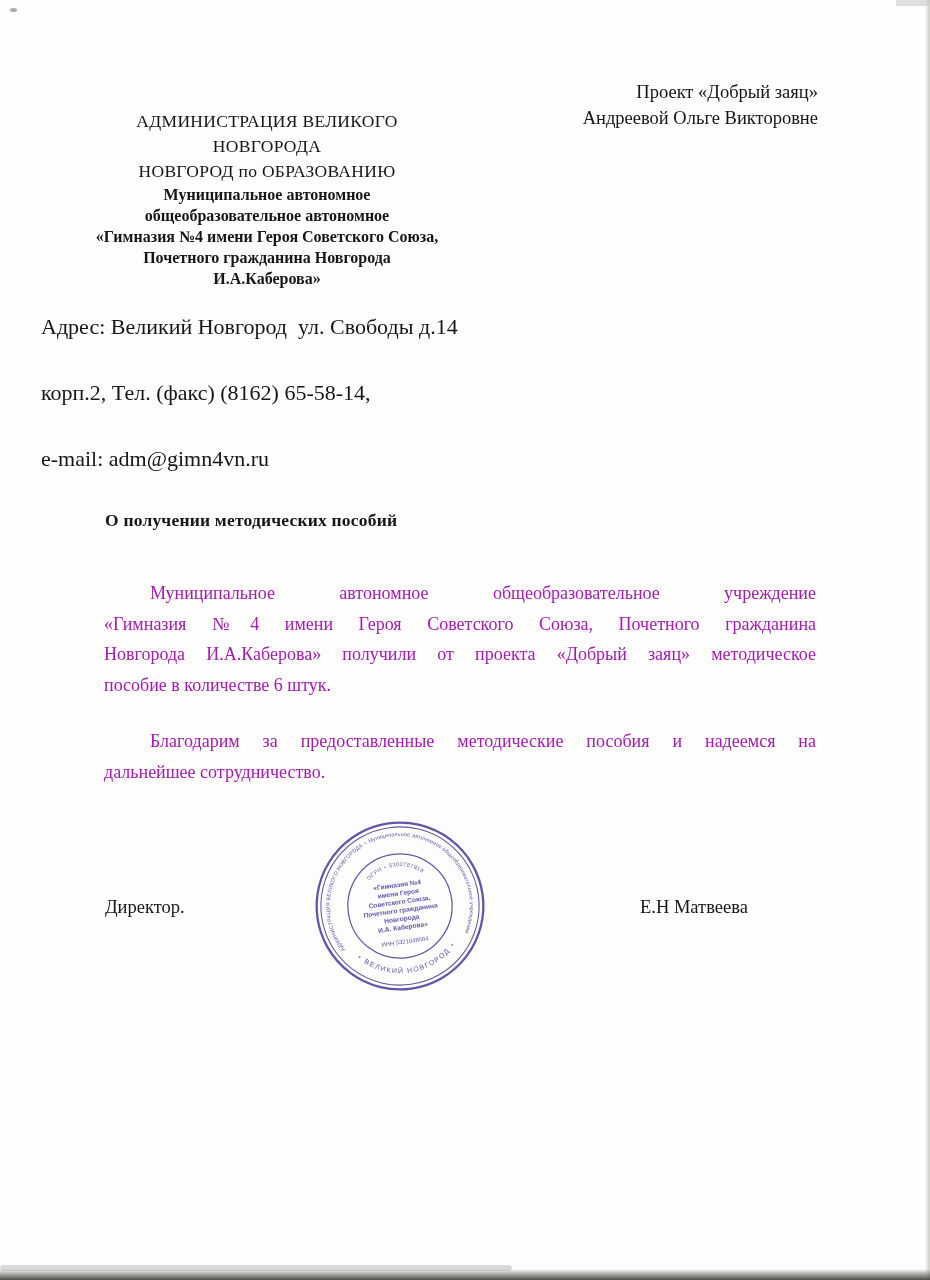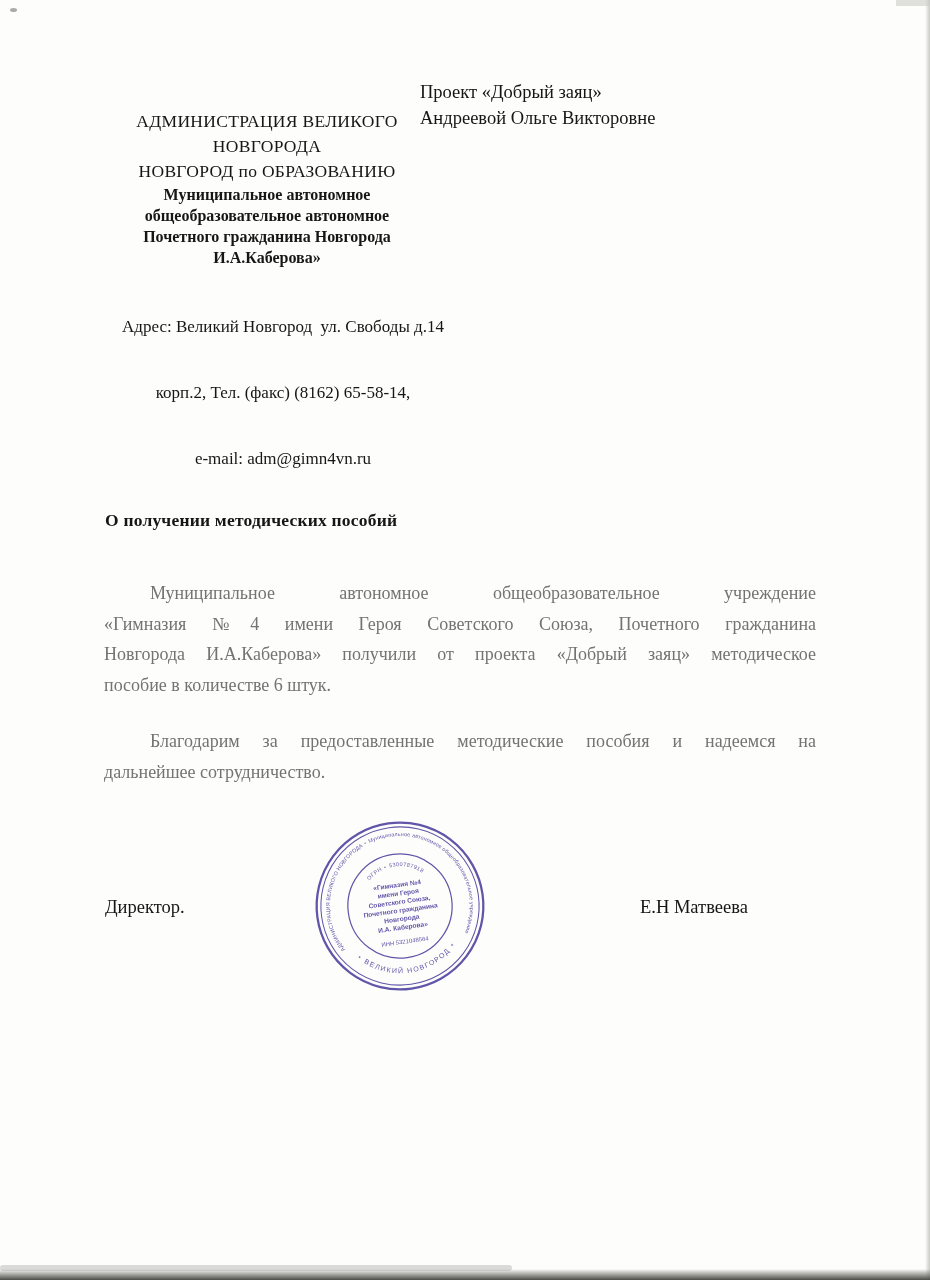--- a/index.html
+++ b/index.html
@@ -14,42 +14,42 @@
   
   .letterhead-org {
     position:absolute; left:58px; top:76px; width:418px;
     text-align:center;
     margin-top:33px;
   }
   .lh-big   { font-size:17.5px; line-height:25px; letter-spacing:.3px; }
   .lh-small { font-size:16px;   line-height:21px; font-weight:bold; }
 
   .letterhead-address {
-    position:absolute; left:74px; top:272px; width:418px;
-    text-align:center; font-size:17px; line-height:22px;
+    position:absolute; left:41px; top:272px; width:418px;
+    font-size:22px; line-height:22px;
     white-space:pre-wrap;
   }
 
   .recipient {
     position:absolute; left:420px; top:80px; width:398px;
-    text-align:left; font-size:18.5px; line-height:25.5px;
+    text-align:right; font-size:18.5px; line-height:25.5px;
   }
 
   
   .subject {
     position:absolute; left:105px; top:498px;
     font-size:17.5px; font-weight:bold; letter-spacing:.2px;margin-top:12px;
   }
 
   
   .body-text { position:absolute; left:104px; top:578px; width:712px; }
   .jline {
     font-size:18px; line-height:30.5px;
     text-align:justify; text-align-last:justify;
-    color:#737373;
+    color:#a21caf;
   }
   .jline.last   { text-align-last:left; }
   .jline.indent { padding-left:46px; }
   .para.p2 { margin-top:26px; }
 
   
   .sig-title { position:absolute; left:105px; top:897px; font-size:18.5px; }
   .sig-name  { position:absolute; left:640px; top:897px; font-size:18.5px; }
 
   
@@ -87,20 +87,21 @@
 <body>
 
 <div class="page">
 
   <div class="letterhead-org">
     <div class="lh-big">АДМИНИСТРАЦИЯ ВЕЛИКОГО</div>
     <div class="lh-big">НОВГОРОДА</div>
     <div class="lh-big">НОВГОРОД по ОБРАЗОВАНИЮ</div>
     <div class="lh-small">Муниципальное автономное</div>
     <div class="lh-small">общеобразовательное автономное</div>
+    <div class="lh-small">«Гимназия №4 имени Героя Советского Союза,</div>
     <div class="lh-small">Почетного гражданина Новгорода</div>
     <div class="lh-small">И.А.Каберова»</div>
   </div>
 
   <div class="letterhead-address">
     <div>Адрес: Великий Новгород  ул. Свободы д.14</div>
     <div>корп.2, Тел. (факс) (8162) 65-58-14,</div>
     <div>e-mail: adm@gimn4vn.ru</div>
   </div>
 

